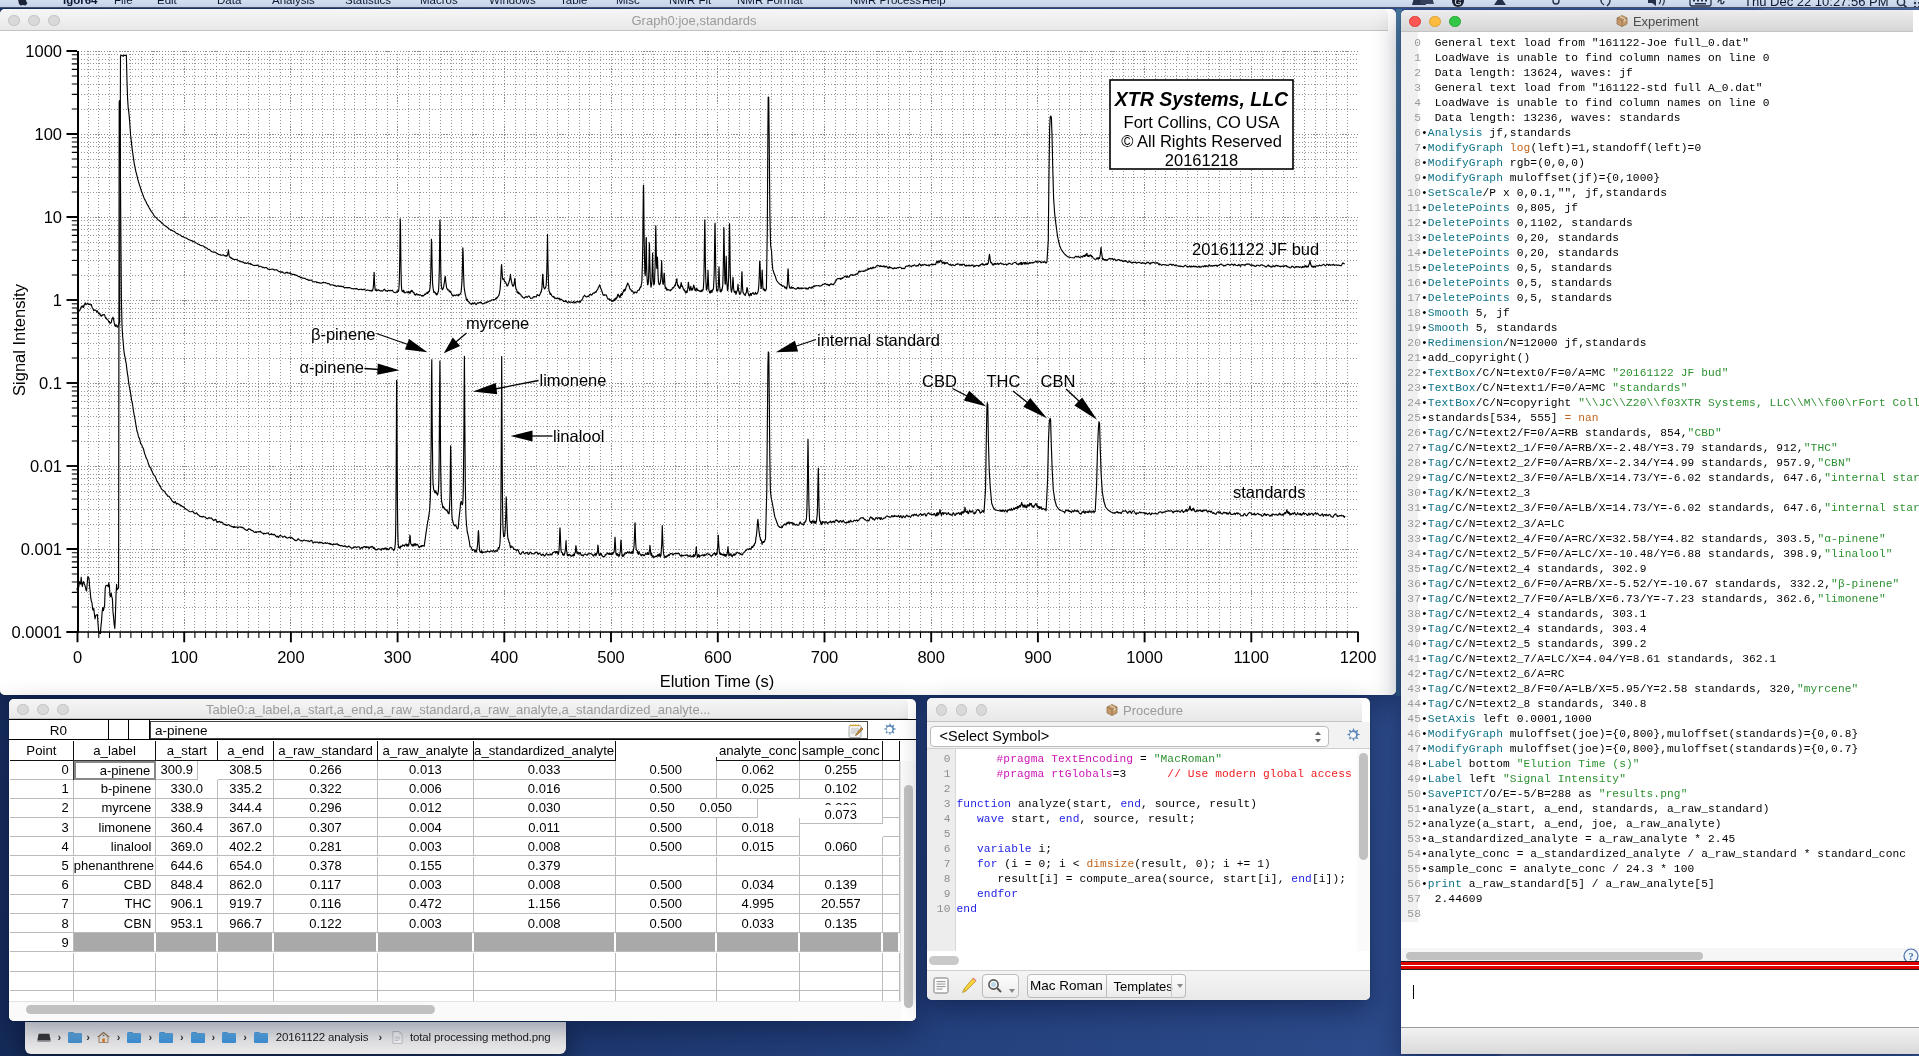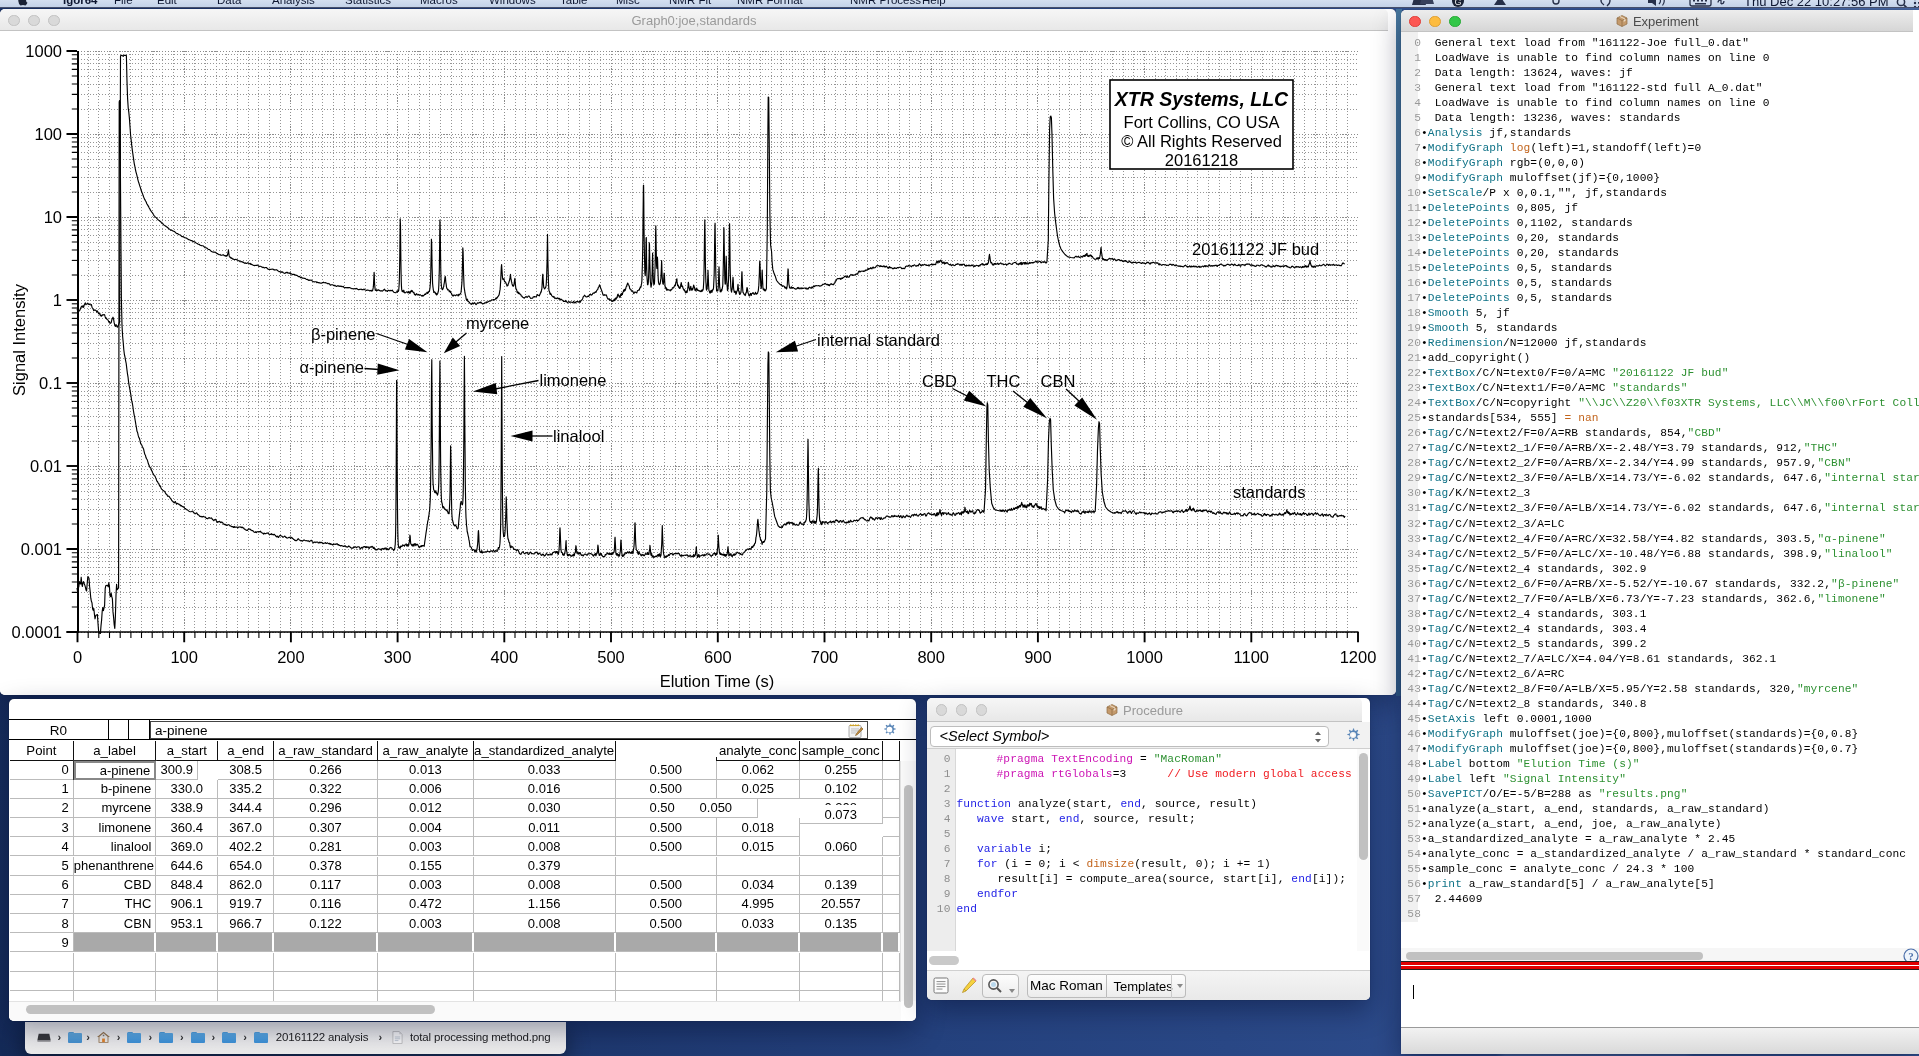--- a/index.html
+++ b/index.html
@@ -47,21 +47,21 @@
 o { color:#c2641c; }
 k { color:#2222e6; }
 p1 { color:#cc14b4;margin-left:40px; }
 r { color:#ef1b20; }
 b1 { color:#000; }
 
 
 #procwin { left:926.5px; top:698px; width:443.5px; height:302px; }
 #procwin .tbar { height:24px; }
 #procwin .pselrow { position:absolute; top:24px; left:0; right:0; height:27px; background:#f2f2f2; border-bottom:1px solid #cfcfcf; }
-#procwin .pselbox { position:absolute; left:3px; top:3.5px; width:399px; height:21px; background:#fff; border:1px solid #bdbdbd; border-radius:4px; font-size:14.5px; padding:1px 0 0 9px;font-style:italic; }
+#procwin .pselbox { position:absolute; left:3px; top:3.5px; width:399px; height:21px; background:#fff; border:1px solid #bdbdbd; border-radius:4px; font-size:14.5px; padding:1px 0 0 9px; }
 #procwin .pcode { position:absolute; top:51px; left:0; width:433px; height:202px; background:transparent; overflow:hidden; }
 #procwin .pgutter { position:absolute; top:51px; left:0; width:29px; height:202px; background:#ededed; border-right:1px solid #d8d8d8; }
 #procwin .pvscroll { position:absolute; top:51px; right:1px; width:12px; height:202px; background:#fafafa; }
 #procwin .pbottom { position:absolute; bottom:0; left:0; right:0; height:30px; background:linear-gradient(#f4f4f4,#e9e9e9); border-radius:0 0 5px 5px; border-top:1px solid #d0d0d0; }
 .pn { display:inline-block; width:24px; text-align:right; color:#8f8f8f; padding-right:6px; }
 .pc { color:#000; }
 
 
 #expwin { left:1401px; top:10px; width:520px; height:1044px; border-radius:5px 0 0 5px; }
 #expwin .tbar { background:linear-gradient(#ededed,#d6d6d6); border-radius:5px 0 0 0; }
@@ -563,20 +563,26 @@
         <path d="M8 0.5 L8 3.5 L11 3.5 Z" fill="#d8d8d8"></path>
         <rect x="3" y="6" width="6" height="0.9" fill="#b9c3cf"></rect>
         <rect x="3" y="8" width="6" height="0.9" fill="#b9c3cf"></rect>
         <rect x="3" y="10" width="4" height="0.9" fill="#b9c3cf"></rect>
       </svg>
     <span style="padding-left:4px;">total processing method.png</span>
   </div>
 </div>
 
 <div class="win" id="tablewin">
+  <div class="tbar" style="height:20px;">
+    <div class="tl gray" style="left:8px;top:4.5px;"></div>
+    <div class="tl gray" style="left:28px;top:4.5px;"></div>
+    <div class="tl gray" style="left:48px;top:4.5px;"></div>
+    <div class="ttitle" style="top:2.5px;">Table0:a_label,a_start,a_end,a_raw_standard,a_raw_analyte,a_standardized_analyte...</div>
+  </div>
   <div class="tcontent">
     <div class="erow">
       <div class="ecell" style="left:0;width:100px;">R0</div>
       <div class="ecell" style="left:100px;width:20.4px;"></div>
       <div class="ecell" style="left:120.4px;width:20.6px;"></div>
       <div class="efield">a-pinene
         <svg style="position:absolute;right:3px;top:0.5px;" width="16" height="15" viewBox="0 0 16 15">
             <rect x="1" y="2.5" width="12" height="12" rx="1" fill="#f2f2f2" stroke="#9a9a9a" stroke-width="0.8"></rect>
             <path d="M2 3 Q2.75 0.5 3.5 3 M4.5 3 Q5.25 0.5 6 3 M7 3 Q7.75 0.5 8.5 3 M9.5 3 Q10.25 0.5 11 3" stroke="#d3a117" stroke-width="1.1" fill="none"></path>
             <rect x="3" y="5.5" width="8" height="0.9" fill="#b9b9b9"></rect>

